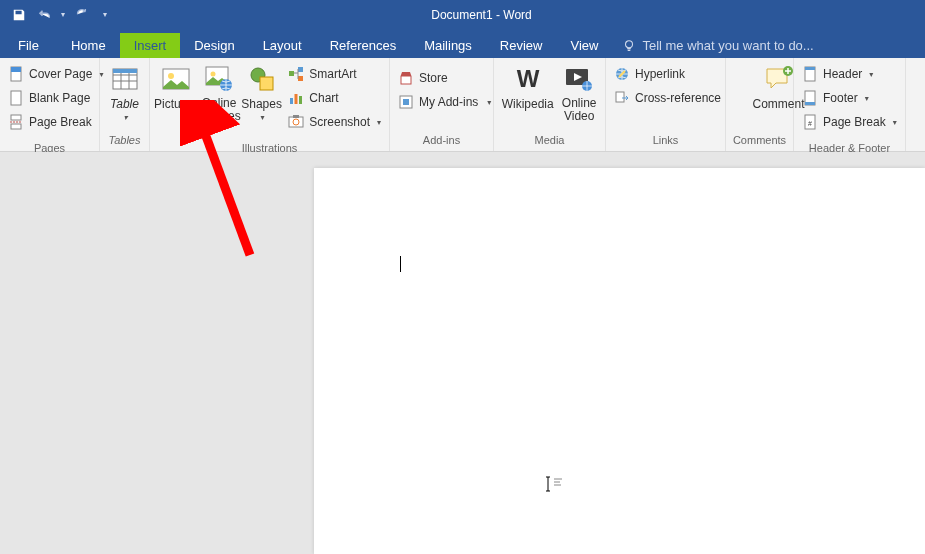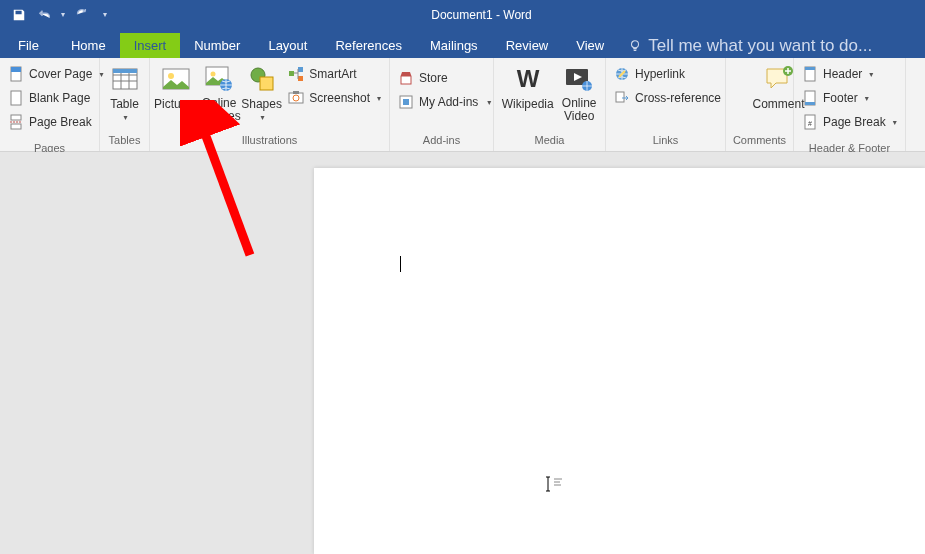--- a/index.html
+++ b/index.html
@@ -11,21 +11,21 @@
   .qat .ico-btn { width: 26px; height: 24px; display: flex; align-items: center; justify-content: center; color: #fff; }
   .qat .ico-btn svg { fill: #fff; }
   .qat .drop { width: 10px; display:flex; align-items:center; justify-content:center; color:#cfd9ec; font-size:8px;}
   .doc-title { position: absolute; left: 50%; transform: translateX(-50%); margin-left: 19px; }
 
   
   .tabstrip { height: 29px; background: #2b579a; display: flex; align-items: flex-end; color: #fff; font-size: 13px; }
   .tab { padding: 0 14px; height: 25px; line-height: 25px; cursor: pointer; }
   .tab.file { padding-left: 18px; padding-right: 18px; }
   .tab.active { background: #84cc16; color: #2b579a; }
-  .tellme { display: flex; align-items: center; gap: 6px; height: 25px; padding: 0 10px; color: #cfd9ec; font-size: 17px; }
+  .tellme { display: flex; align-items: center; gap: 6px; height: 25px; padding: 0 10px; color: #cfd9ec; font-size: 13px; }
   .tellme svg { stroke: #cfd9ec; }
 
   
   .ribbon { height: 94px; background: #f3f3f3; border-bottom: 1px solid #d4d4d4; display: flex; }
   .group { border-right: 1px solid #e1e1e1; display: flex; flex-direction: column; justify-content: space-between; padding: 3px 4px 0 4px; }
   .group-body { flex: 1; display: flex; align-items: flex-start; }
   .group-label { text-align: center; font-size: 11px; color: #666; height: 18px; line-height: 14px; margin-top: 8px; }
 
   .stack { display: flex; flex-direction: column; gap: 2px; padding-top: 2px;}
   .small-btn { height: 22px; display: flex; align-items: center; gap: 5px; padding: 0 4px; font-size: 12px; color: #333; white-space: nowrap; cursor: pointer;}
@@ -71,21 +71,21 @@
     </div>
     <div class="drop" style="margin-left:6px;">▾</div>
   </div>
   <div class="doc-title">Document1 - Word</div>
 </div>
 
 <div class="tabstrip">
   <div class="tab file">File</div>
   <div class="tab">Home</div>
   <div class="tab active">Insert</div>
-  <div class="tab">Number</div>
+  <div class="tab">Design</div>
   <div class="tab">Layout</div>
   <div class="tab">References</div>
   <div class="tab">Mailings</div>
   <div class="tab">Review</div>
   <div class="tab">View</div>
   <div class="tellme">
     <svg width="14" height="14" viewBox="0 0 16 16" fill="none" stroke-width="1.2">
         <circle cx="8" cy="6" r="4"></circle>
         <path d="M6 11h4M6.5 13h3"></path>
       </svg>
@@ -118,21 +118,21 @@
               <rect x="3" y="10" width="10" height="5" fill="#fff" stroke="#888"></rect>
               <path d="M2 8h12" stroke="#c0504d" stroke-dasharray="2 1"></path>
             </svg>
           <span>Page Break</span>
         </div>
       </div>
     </div>
     <div class="group-label">Pages</div>
   </div>
 
-  <div class="group" style="width:50px;">
+  <div class="group" style="width:50px;font-style:italic;">
     <div class="group-body" style="justify-content:center;">
       <div class="big-btn">
         <div class="big-icon">
             <svg width="28" height="28" viewBox="0 0 28 28">
               <rect x="2" y="4" width="24" height="20" fill="#fff" stroke="#7c7c7c"></rect>
               <path d="M2 10h24M2 16h24M10 4v20M18 4v20" stroke="#7c7c7c"></path>
               <rect x="2" y="4" width="24" height="4" fill="#5b9bd5"></rect>
             </svg>
           </div>
         <span>Table</span>
@@ -179,20 +179,28 @@
       </div>
       <div class="stack" style="margin-left:2px;">
         <div class="small-btn">
           <svg width="16" height="16" viewBox="0 0 16 16">
               <rect x="1" y="5" width="5" height="5" fill="#70ad47"></rect>
               <rect x="10" y="1" width="5" height="5" fill="#5b9bd5"></rect>
               <rect x="10" y="10" width="5" height="5" fill="#ed7d31"></rect>
               <path d="M6 7h4M10 3v10" stroke="#888"></path>
             </svg>
           <span>SmartArt</span>
+        </div>
+        <div class="small-btn">
+          <svg width="16" height="16" viewBox="0 0 16 16">
+              <rect x="2" y="8" width="3" height="6" fill="#5b9bd5"></rect>
+              <rect x="6.5" y="4" width="3" height="10" fill="#ed7d31"></rect>
+              <rect x="11" y="6" width="3" height="8" fill="#70ad47"></rect>
+            </svg>
+          <span>Chart</span>
         </div>
         <div class="small-btn">
           <svg width="16" height="16" viewBox="0 0 16 16">
               <rect x="1" y="3" width="14" height="10" fill="#fff" stroke="#888"></rect>
               <circle cx="8" cy="8" r="3" fill="none" stroke="#ed7d31"></circle>
               <rect x="5" y="1" width="6" height="3" fill="#888"></rect>
             </svg>
           <span>Screenshot</span>
             <span class="drop">▾</span>
         </div>

